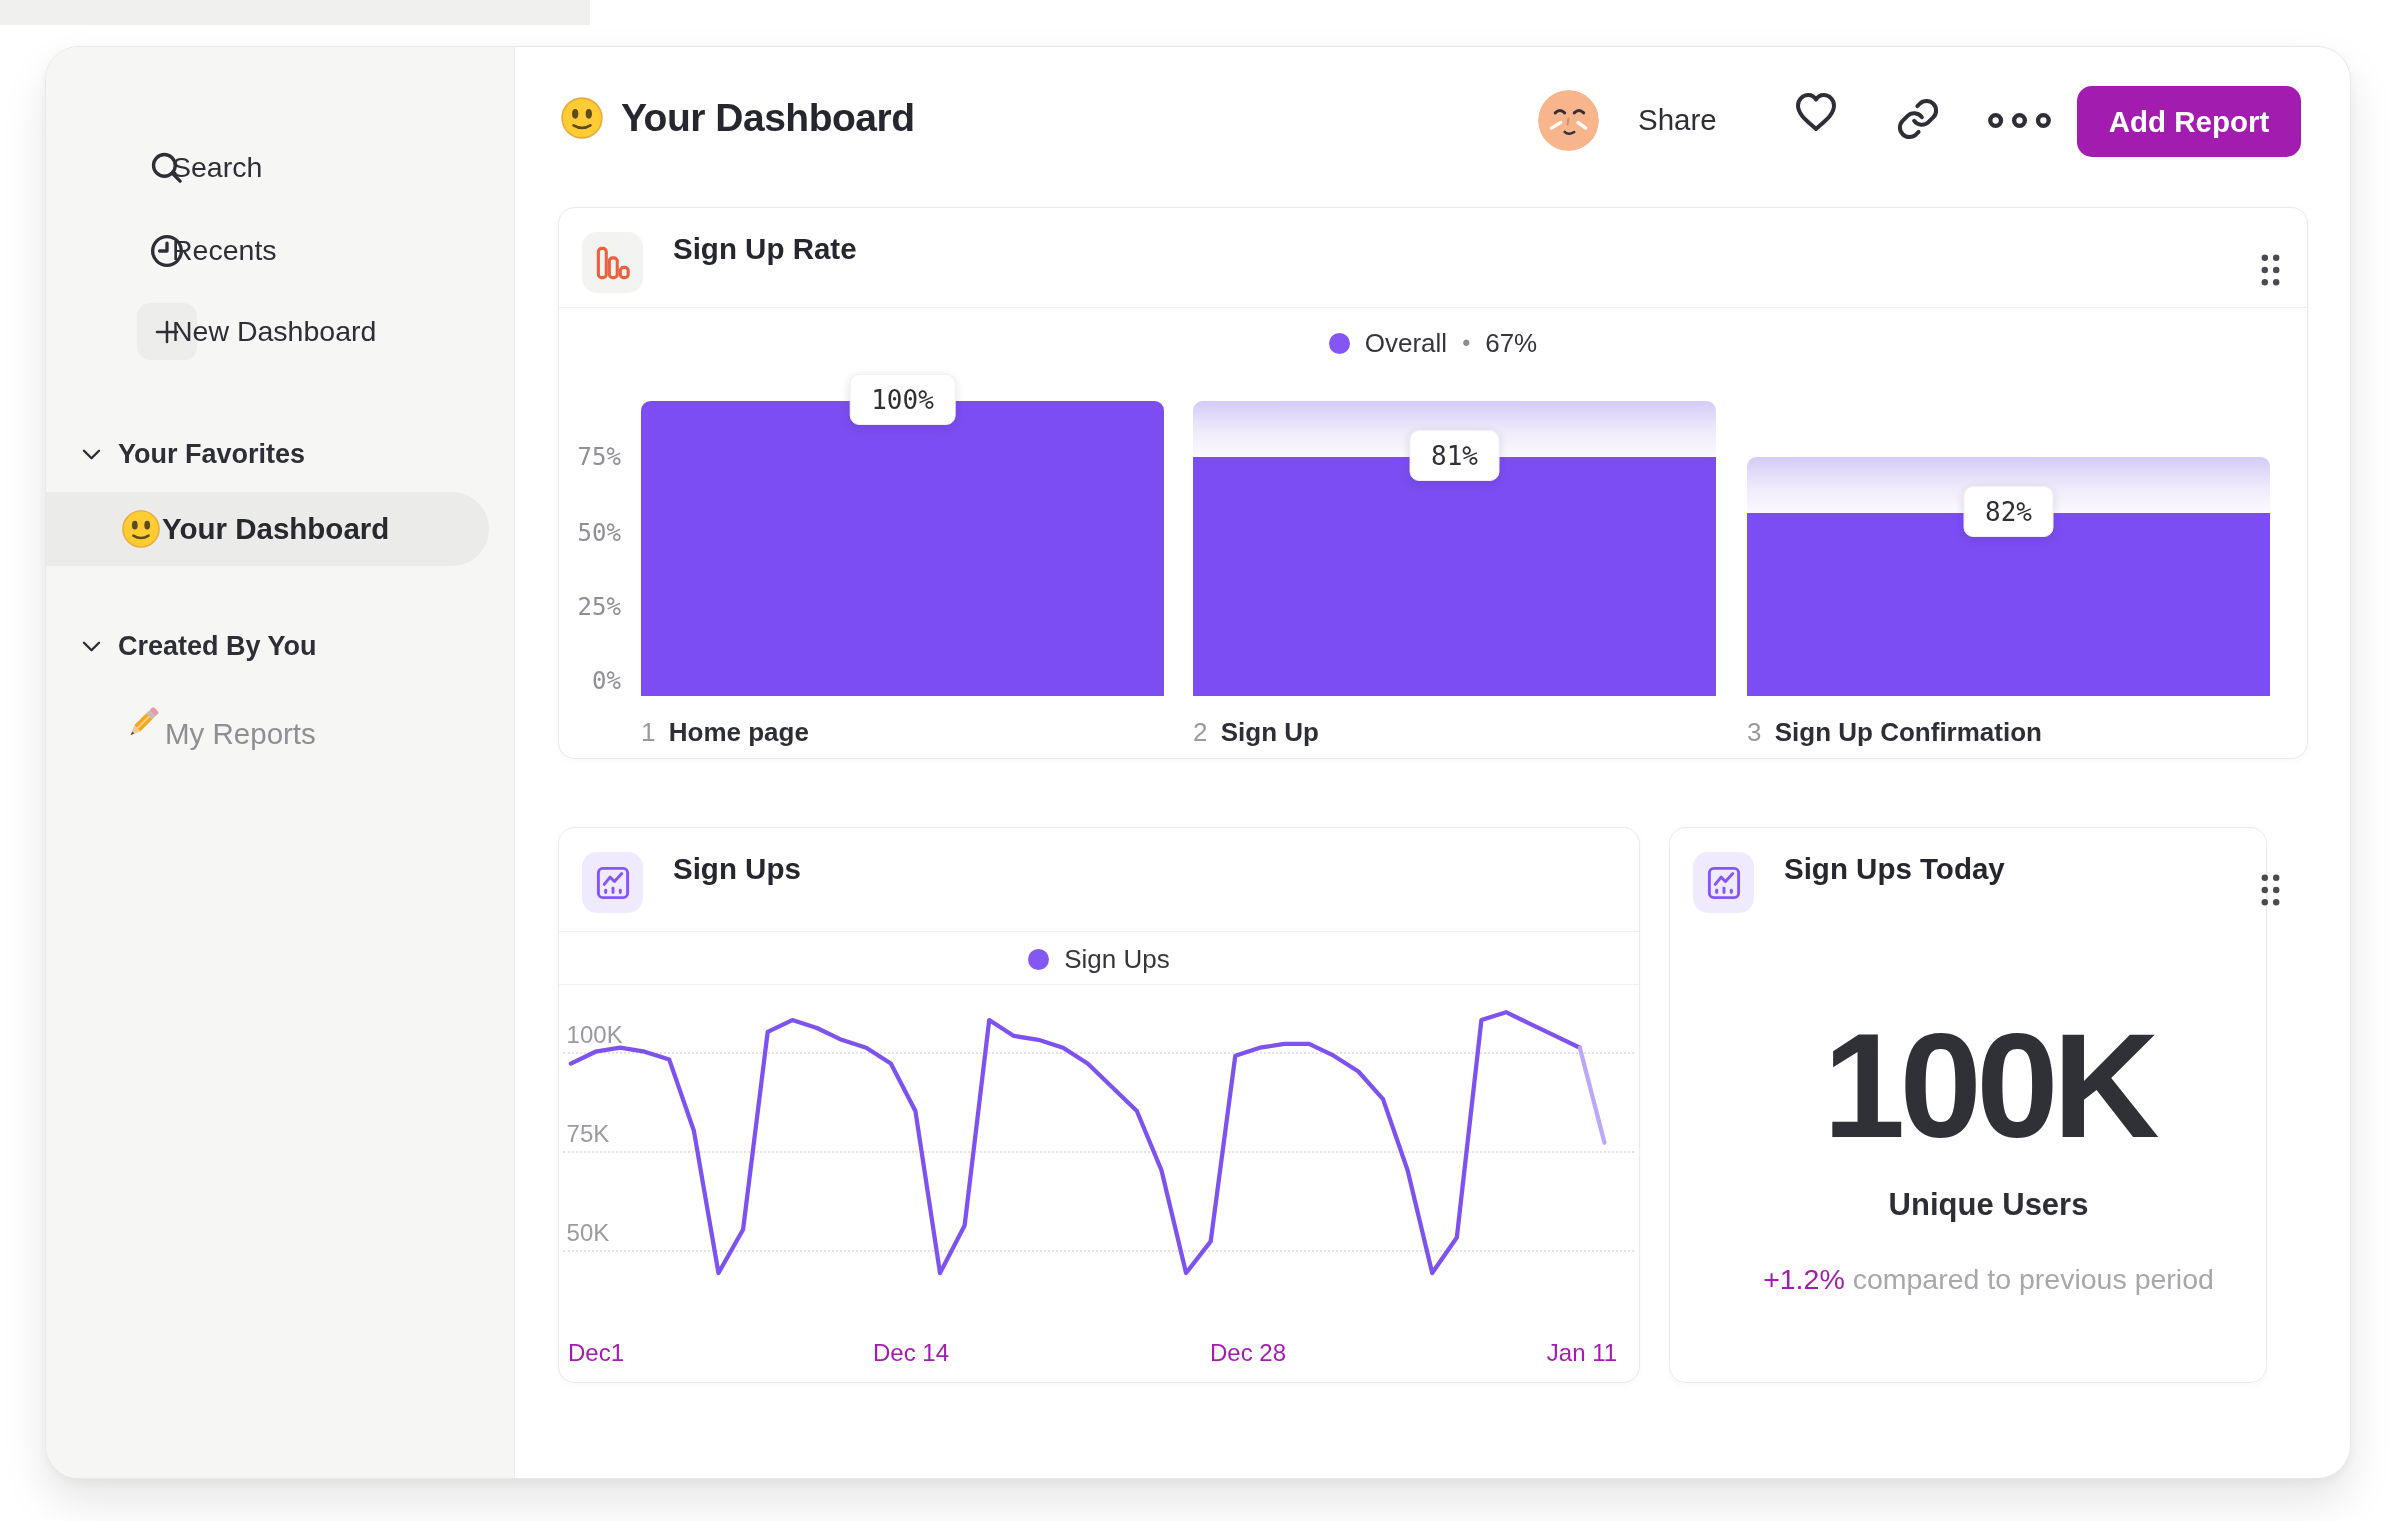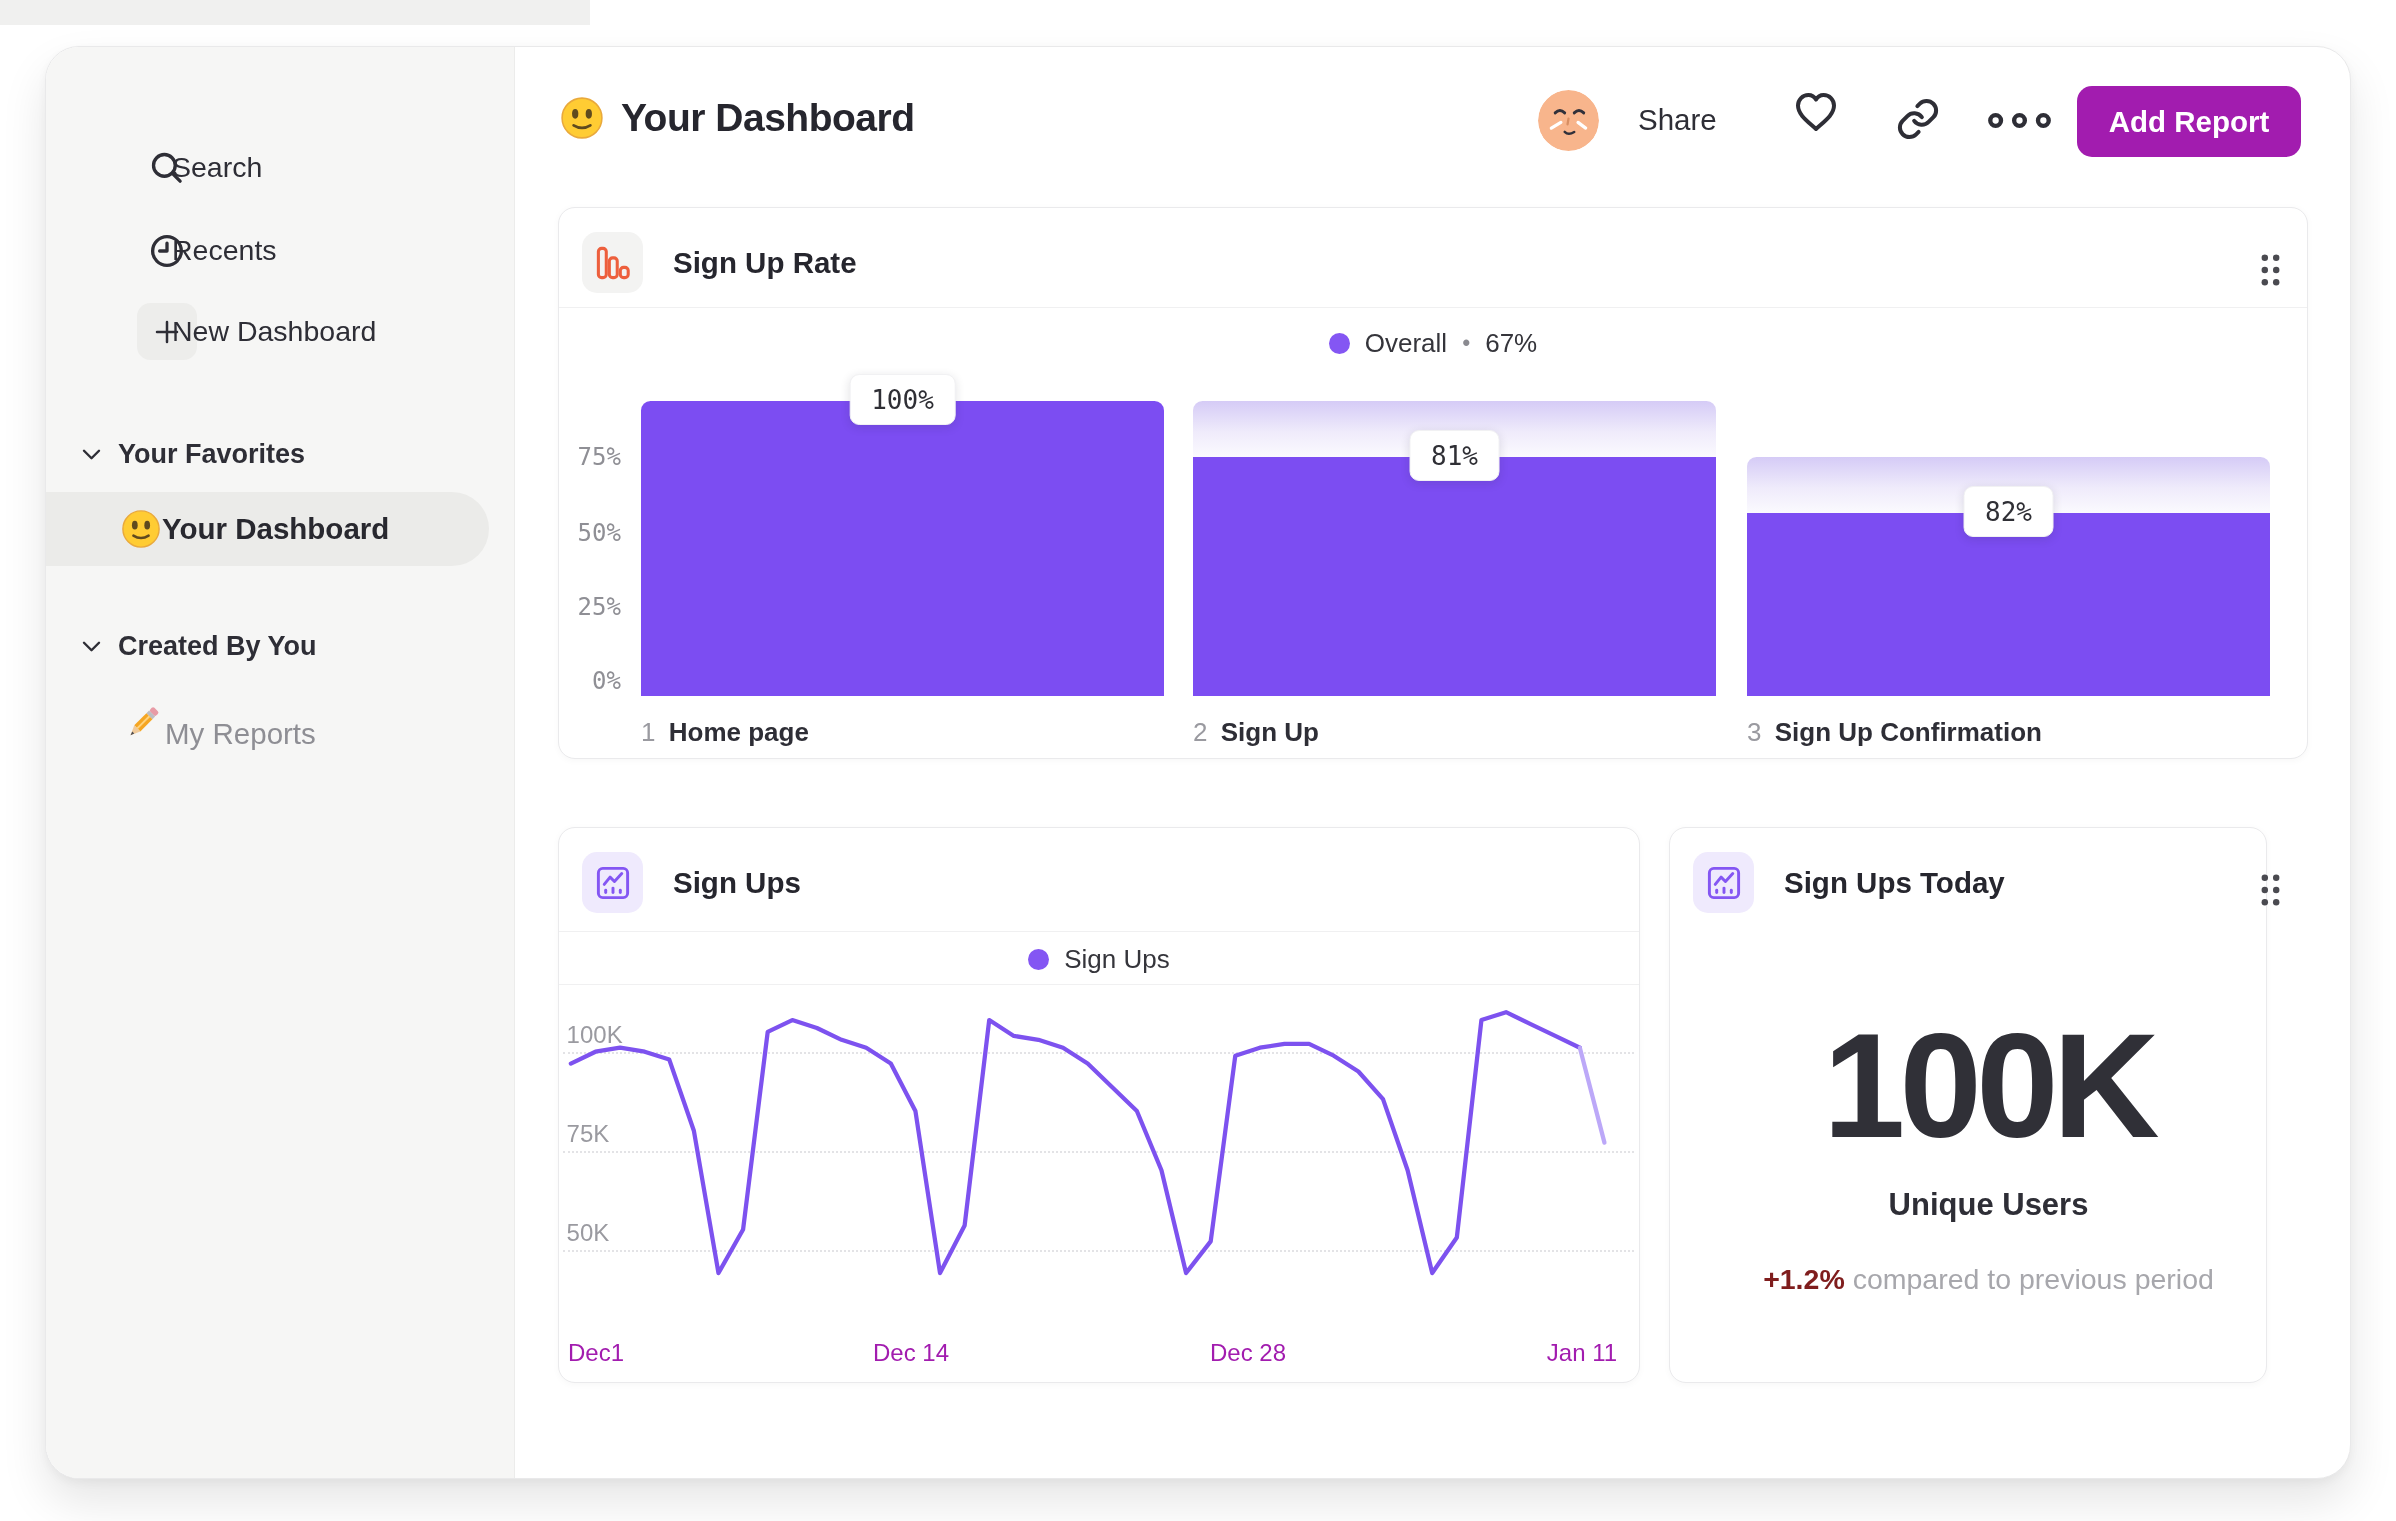--- a/index.html
+++ b/index.html
@@ -38,21 +38,21 @@
   .page-title .txt { font-size:39px; font-weight:700; color:#26262E; letter-spacing:-0.5px; }
   .hbtn { position:absolute; top:90px; cursor:pointer; background:none; border:none; }
   .share-lbl { position:absolute; left:1638px; top:103px; font-size:29.5px; font-weight:500; color:#2E2E36; cursor:pointer; }
   .add-report { position:absolute; left:2077px; top:86px; width:224px; height:71px;
                 background:#a21caf; border:none; border-radius:15px; color:#fff;
                 font-size:29.5px; font-weight:600; font-family:inherit; cursor:pointer; }
 
   
   .card { position:absolute; background:#fff; border:1px solid #EAEAEC; border-radius:17px;
           box-shadow:0 1.9px 7.6px rgba(0,0,0,.03); }
-  .card-head { position:absolute; left:23px; top:24px; display:flex; align-items:center; gap:30px; }
+  .card-head { position:absolute; left:23px; top:24px; display:flex; gap:30px; }
   .icon-tile { width:61px; height:61px; border-radius:15px; display:flex; align-items:center; justify-content:center; }
   .card-title { font-size:29.5px; font-weight:700; color:#26262E; }
   .divider { position:absolute; left:0; width:100%; height:1px; background:#F0F0F1; }
   .drag-handle { position:absolute; cursor:grab; }
 
   .legend { position:absolute; width:100%; display:flex; align-items:center; justify-content:center; gap:15px; }
   .legend .dot { width:21px; height:21px; border-radius:50%; background:#8456F3; }
   .legend .t { font-size:26px; font-weight:500; color:#35353B; }
   .legend .sep { font-size:23px; color:#8A8A90; }
 
@@ -76,21 +76,21 @@
   .lc-ylab { position:absolute; font-size:24px; color:#9A9AA0; }
   .lc-grid { position:absolute; left:563px; width:1071px; border-top:2.9px dotted #E3E3E6; }
   .lc-xlab { position:absolute; top:1339px; font-size:24px; color:#a21caf; }
 
   
   .big-num { position:absolute; left:1669px; top:1001px; width:639px; text-align:center;
              font-size:148px; font-weight:700; color:#303037; letter-spacing:-5.7px; }
   .metric-sub { position:absolute; left:1669px; top:1187px; width:639px; text-align:center;
                 font-size:31px; font-weight:600; color:#2E2E36; }
   .metric-delta { position:absolute; left:1669px; top:1263px; width:639px; text-align:center; font-size:28.5px; }
-  .metric-delta .g { color:#7f1d1d; font-weight:700; }
+  .metric-delta .g { color:#a21caf; font-weight:400; }
   .metric-delta .n { color:#A7A7AC; font-weight:400; }
 
   svg { display:block; }
 </style>
 </head>
 <body>
 
 <div id="canvas">
   <div class="top-strip"></div>
 

